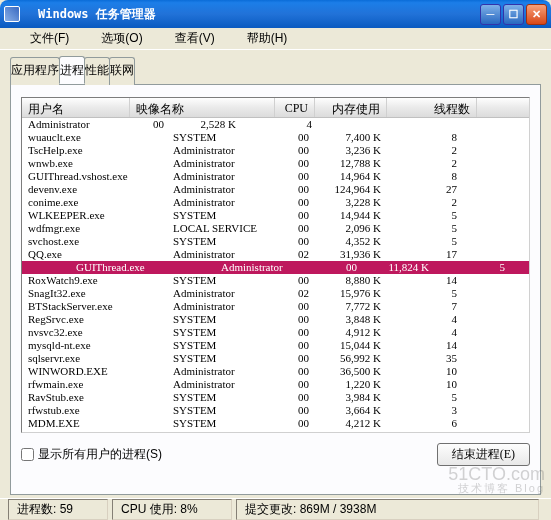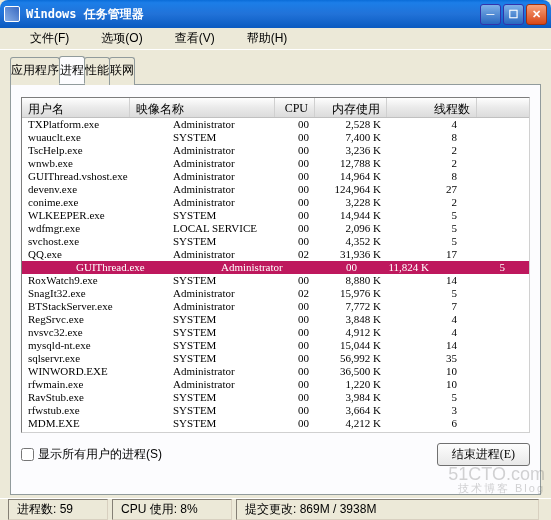--- a/index.html
+++ b/index.html
@@ -1,18 +1,18 @@
 <!DOCTYPE html>
 <html><head>
 <meta charset="utf-8">
 <style>
 * { margin: 0; padding: 0; box-sizing: border-box; }
 body { font-family: "SimSun", "Microsoft YaHei", sans-serif; font-size: 12px; background: #ece9d8; width: 551px; height: 520px; overflow: hidden; position: relative; }
 
-.titlebar { height: 28px; background: linear-gradient(to bottom, #0a6cd8 0%, #1c7ee8 10%, #2172d8 50%, #0a5ac0 100%); display: flex; align-items: center; padding: 0 4px; border-radius: 8px 8px 0 0; }
+.titlebar { height: 28px; background: linear-gradient(to bottom, #0a6cd8 0%, #1c7ee8 10%, #2172d8 50%, #0a5ac0 100%); display: flex; align-items: center; padding: 0 4px; border-radius: 8px 8px 0 0; gap: 12px; }
 .titlebar-icon { width: 16px; height: 16px; margin-right: 6px; background: linear-gradient(45deg, #8ab0e8, #3868c0); border: 1px solid #fff; border-radius: 2px; }
 .titlebar-text { color: #fff; font-weight: bold; font-family: "SimSun", monospace; flex: 1; }
 .titlebar-btns { display: flex; gap: 2px; }
 .titlebar-btn { width: 21px; height: 21px; border-radius: 3px; display: flex; align-items: center; justify-content: center; font-weight: bold; font-size: 11px; color: #fff; cursor: pointer; }
 .btn-min, .btn-max { background: linear-gradient(to bottom, #7fb0e8, #2868c0); border: 1px solid #33a; }
 .btn-close { background: linear-gradient(to bottom, #f8a078, #d84818); border: 1px solid #a03010; }
 
 .menubar { height: 22px; background: #ece9d8; display: flex; align-items: center; padding: 0 6px; border-bottom: 1px solid #fff; }
 .menu-item { padding: 2px 8px; cursor: pointer; margin-left: 16px; }
 
@@ -94,21 +94,20 @@
     <div class="table-wrap">
       <div class="table-header">
         <div class="th th1">用户名</div>
         <div class="th th0">映像名称</div>
         <div class="th th2">CPU</div>
         <div class="th th3">内存使用</div>
         <div class="th th4">线程数</div>
       </div>
       <div class="table-body" id="tbody">
           <div class="tr">
-            <div class="td td0">TXPlatform.exe</div>
             <div class="td td1">Administrator</div>
             <div class="td td2">00</div>
             <div class="td td3">2,528 K</div>
             <div class="td td4">4</div>
           </div>
           <div class="tr">
             <div class="td td0">wuauclt.exe</div>
             <div class="td td1">SYSTEM</div>
             <div class="td td2">00</div>
             <div class="td td3">7,400 K</div>

